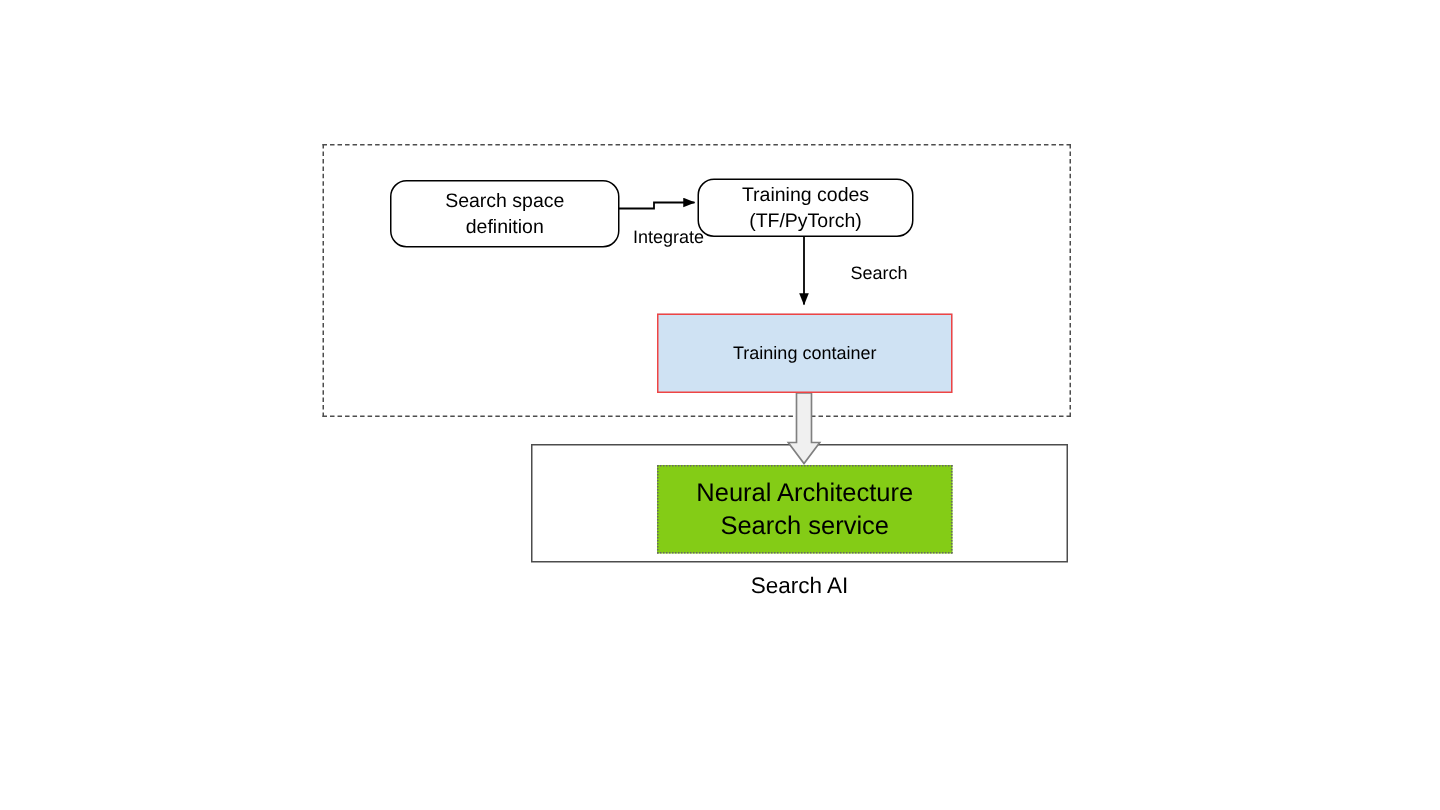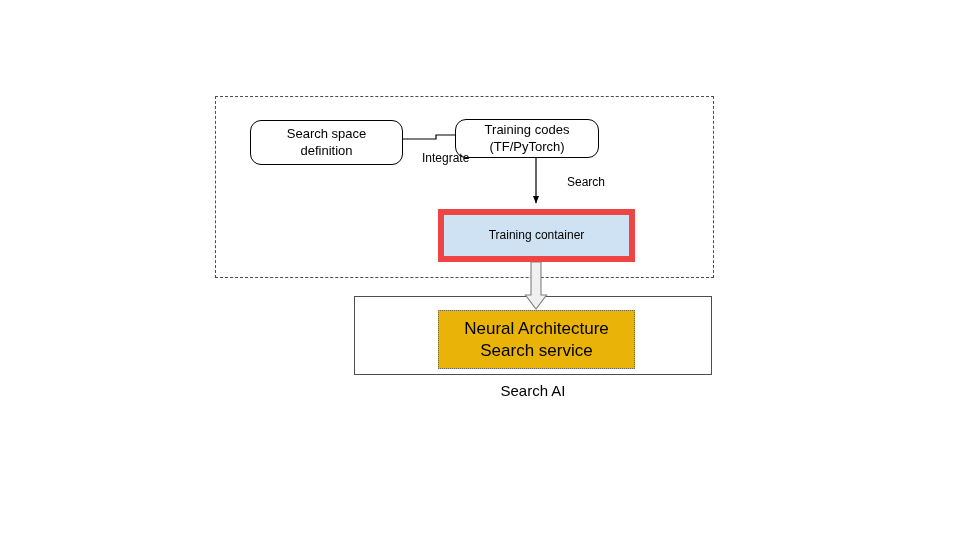--- a/index.html
+++ b/index.html
@@ -44,20 +44,21 @@
     border: 1px dashed #4d4d4d;
     background: transparent;
   }
 
   
   .rounded-box {
     background: #ffffff;
     border: 1px solid #000000;
     border-radius: 11px;
     font-size: 13px;
+    margin-left: 10px;
   }
   #search-space-box {
     left: 250px;
     top: 120px;
     width: 153px;
     height: 45px;
   }
   #training-codes-box {
     left: 455px;
     top: 119px;
@@ -65,41 +66,41 @@
     height: 39px;
   }
 
   
   #training-container-box {
     left: 438px;
     top: 209px;
     width: 197px;
     height: 53px;
     background: #cfe2f3;
-    border: 6px solid #ef4444;
+    border: 1px solid #ef4444;
     font-size: 12px;
   }
 
   
   #vertex-ai-box {
     left: 354px;
     top: 296px;
     width: 358px;
     height: 79px;
     border: 1px solid #4d4d4d;
     background: #ffffff;
   }
 
   
   #nas-box {
     left: 438px;
     top: 310px;
     width: 197px;
     height: 59px;
-    background: #eab308;
+    background: #84cc16;
     border: 1px dotted #666666;
     font-size: 17px;
   }
 
   
   #vertex-ai-caption {
     left: 354px;
     top: 378px;
     width: 358px;
     height: 26px;

